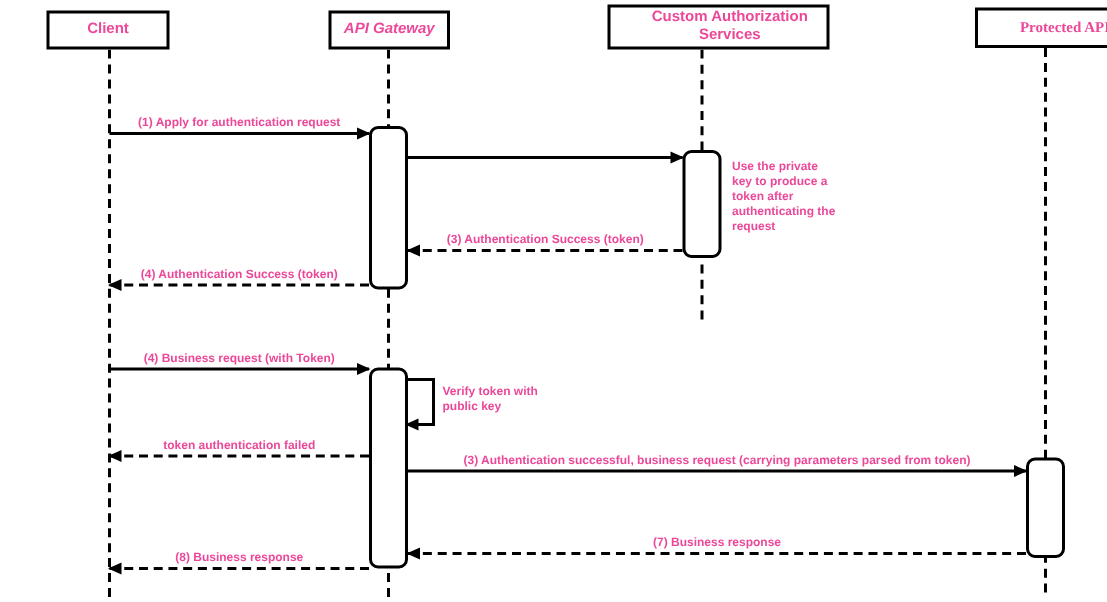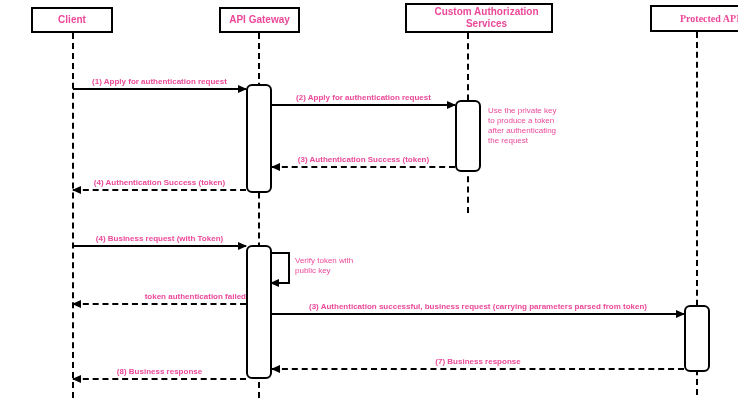--- a/index.html
+++ b/index.html
@@ -60,21 +60,21 @@
     position: absolute;
     font-size: 8px;
     font-weight: bold;
     text-align: center;
     white-space: nowrap;
     z-index: 5;
   }
   .free-label {
     position: absolute;
     font-size: 8px;
-    font-weight: normal;
+    font-weight: bold;
     line-height: 10px;
     text-align: left;
     z-index: 5;
   }
   .self-loop {
     position: absolute;
     box-sizing: border-box;
     border-top: 2px solid #000000;
     border-right: 2px solid #000000;
     border-bottom: 2px solid #000000;
@@ -83,21 +83,21 @@
   .self-loop .head.left { top: auto; bottom: -5px; left: -2px; }
 </style>
 </head>
 <body>
 
 <div id="canvas">
 
   <div class="participant" style="left:4px; top:7px; width:82px; height:26px;">
     <span>Client</span>
   </div>
-  <div class="participant" style="left:192px; top:7px; width:81px; height:26px;">
+  <div class="participant" style="left:192px; top:7px; width:81px; height:26px;font-style:italic;">
     <span>API Gateway</span>
   </div>
   <div class="participant" style="left:378px; top:3px; width:148px; height:30px;padding-left:15px;">
     <span>Custom Authorization Services</span>
   </div>
   <div class="participant" style="left:623px; top:5px; width:120px; height:27px;font-family:Liberation Serif, serif;">
     <span>Protected API</span>
   </div>
 
   <div class="lifeline" style="left:45px;  top:33px; height:365px;"></div>
@@ -108,21 +108,20 @@
   <div class="activation" style="left:219px; top:84px;  width:26px; height:109px;"></div>
   <div class="activation" style="left:428px; top:100px; width:26px; height:72px;"></div>
   <div class="activation" style="left:219px; top:245px; width:26px; height:134px;"></div>
   <div class="activation" style="left:657px; top:305px; width:26px; height:67px;"></div>
 
   <div class="msg-label" style="left:46px; top:77px; width:173px;">(1) Apply for authentication request</div>
   <div class="arrow solid" style="left:46px; top:88px; width:173px;">
     <span class="head right"></span>
   </div>
 
-  <div class="msg-label" style="left:245px; top:93px; width:183px;">(2) Apply for authentication request</div>
   <div class="arrow solid" style="left:245px; top:104px; width:183px;">
     <span class="head right"></span>
   </div>
 
   <div class="free-label" style="left:461px; top:106px; width:70px;">Use the private key to produce a token after authenticating the request</div>
 
   <div class="msg-label" style="left:245px; top:155px; width:183px;">(3) Authentication Success (token)</div>
   <div class="arrow dashed" style="left:245px; top:166px; width:183px;">
     <span class="head left"></span>
   </div>
@@ -135,21 +134,21 @@
   <div class="msg-label" style="left:46px; top:234px; width:173px;">(4) Business request (with Token)</div>
   <div class="arrow solid" style="left:46px; top:245px; width:173px;">
     <span class="head right"></span>
   </div>
 
   <div class="self-loop" style="left:245px; top:252px; width:18px; height:32px;">
     <span class="head left"></span>
   </div>
   <div class="free-label" style="left:268px; top:256px; width:64px;">Verify token with public key</div>
 
-  <div class="msg-label" style="left:46px; top:292px; width:173px;text-align:right;">token authentication failed</div>
+  <div class="msg-label" style="left:46px; top:292px; width:173px;">token authentication failed</div>
   <div class="arrow dashed" style="left:46px; top:303px; width:173px;">
     <span class="head left"></span>
   </div>
 
   <div class="msg-label" style="left:245px; top:302px; width:412px;">(3) Authentication successful, business request (carrying parameters parsed from token)</div>
   <div class="arrow solid" style="left:245px; top:313px; width:412px;">
     <span class="head right"></span>
   </div>
 
   <div class="msg-label" style="left:245px; top:357px; width:412px;">(7) Business response</div>

